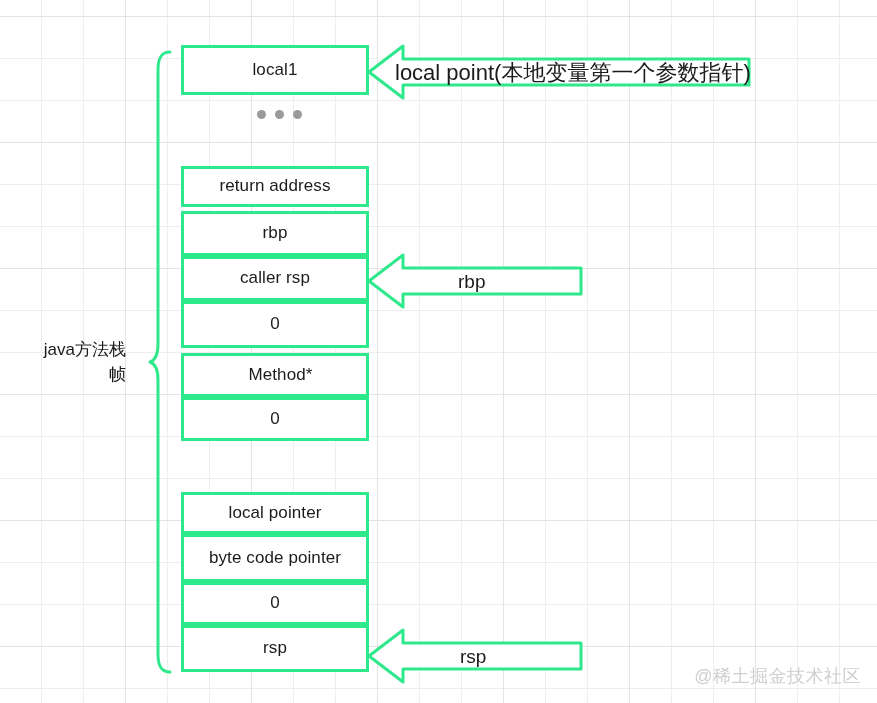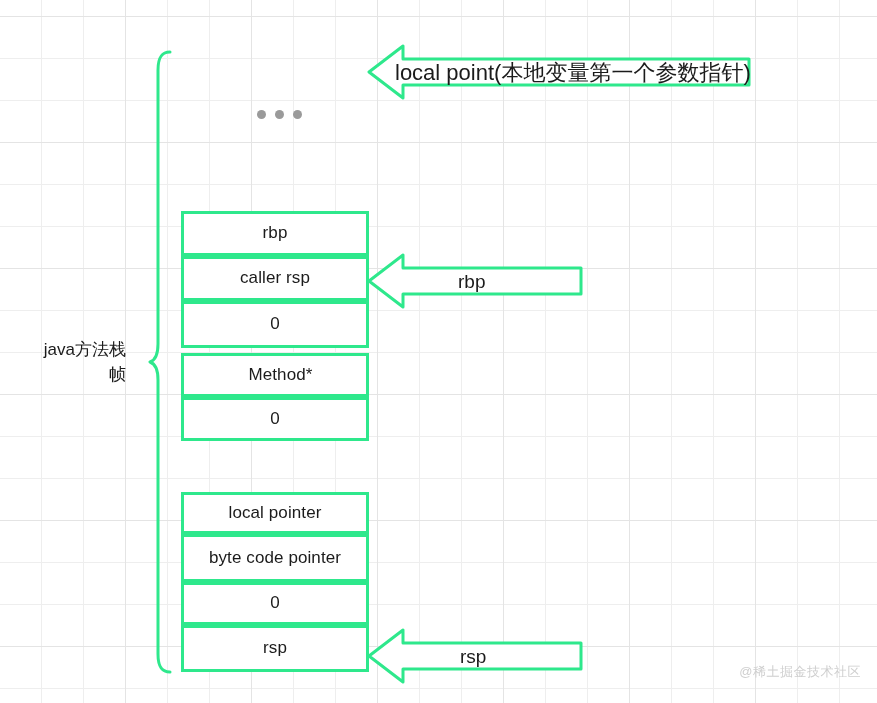--- a/index.html
+++ b/index.html
@@ -87,23 +87,23 @@
     font-size: 17px;
     line-height: 1.45;
     text-align: right;
     width: 130px;
   }
 
   
   .watermark {
     position: absolute;
     right: 16px;
-    bottom: 22px;
+    bottom: 15px;
     color: #cfcfcf;
-    font-size: 13px;
+    font-size: 18px;
     letter-spacing: 0.5px;
     user-select: none;
   }
 </style>
 </head>
 <body>
 
 <div id="canvas">
   <div class="grid-major"></div>
 
@@ -117,27 +117,29 @@
                L 10 606
                C 10 616, 12 624, 22 624" fill="none" stroke="#2ee88c" stroke-width="3" stroke-linecap="round" stroke-linejoin="round"></path>
     </svg>
   </div>
 
   <div class="side-label" style="left:-4px; top:338px;">
     <div>java方法栈</div>
     <div>帧</div>
   </div>
 
+  <div class="stack-box" style="left:181px; top:45px;  width:188px; height:50px;">local1</div>
 
   <div class="dots" style="left:257px; top:110px;">
     <span></span>
     <span></span>
     <span></span>
   </div>
 
+  <div class="stack-box" style="left:181px; top:166px; width:188px; height:41px;">return address</div>
 
   <div class="stack-box" style="left:181px; top:211px; width:188px; height:45px;">rbp</div>
   <div class="stack-box" style="left:181px; top:256px; width:188px; height:45px;">caller rsp</div>
   <div class="stack-box" style="left:181px; top:301px; width:188px; height:47px;">0</div>
 
   <div class="stack-box" style="left:181px; top:353px; width:188px; height:44px;padding-left:11px;">Method*</div>
   <div class="stack-box" style="left:181px; top:397px; width:188px; height:44px;">0</div>
   <div class="stack-box" style="left:181px; top:492px; width:188px; height:42px;">local pointer</div>
   <div class="stack-box two-line" style="left:181px; top:534px; width:188px; height:48px; padding:0 24px;">byte code pointer</div>
   <div class="stack-box" style="left:181px; top:582px; width:188px; height:43px;">0</div>

